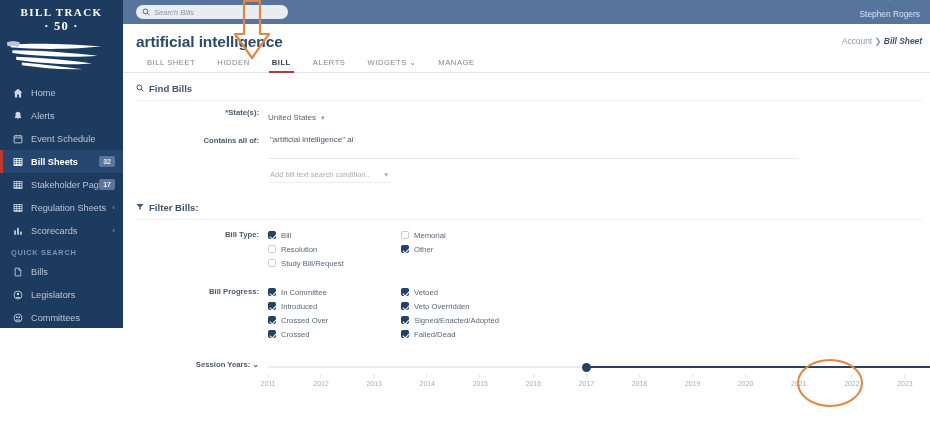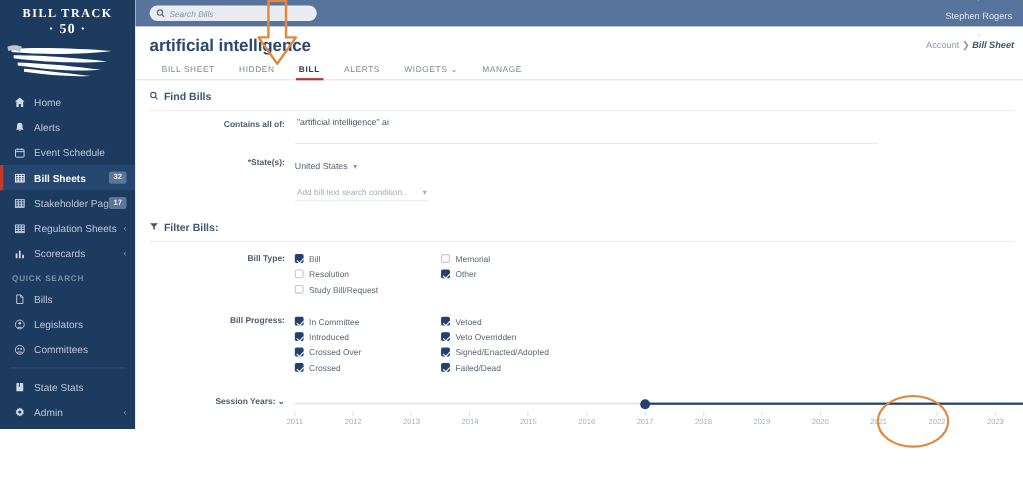--- a/index.html
+++ b/index.html
@@ -6,21 +6,21 @@
   html, body {
     width: 930px; height: 436px;
     overflow: hidden;
     font-family: "Liberation Sans", sans-serif;
     background: #ffffff;
   }
   .app { position: relative; width: 930px; height: 436px; display: flex; }
 
   
   .sidebar {
-    width: 123px; height: 390px;
+    width: 123px; height: 328px;
     background: #1d3a5f;
     flex: 0 0 123px;
     position: relative;
     overflow: hidden;
   }
   .brand { padding: 6px 0 4px; text-align: center; }
   .brand-top {
     color: #ffffff; font-family: "Liberation Serif", serif;
     font-size: 11px; letter-spacing: 1.4px; font-weight: bold;
     line-height: 13px;
@@ -417,33 +417,33 @@
           <svg width="8" height="8" viewBox="0 0 16 16" fill="none" stroke="#3f566f" stroke-width="2">
               <circle cx="6.8" cy="6.8" r="4.8"></circle>
               <path d="M10.4 10.4 L14.5 14.5"></path>
             </svg>
         </span>
         <span>Find Bills</span>
       </div>
       <div class="section-rule"></div>
 
       <div class="frow">
-        <div class="flabel">Contains all of:</div>
-        <div class="fctl">
-          <input class="underline-input ta-tall" type="text" value="&quot;artificial intelligence&quot; ai" style="">
-        </div>
-      </div>
-
-      <div class="frow">
         <div class="flabel">*State(s):</div>
         <div class="fctl">
           <span class="sel-inline">
             <span>United States</span>
             <span class="cv">▾</span>
           </span>
+        </div>
+      </div>
+
+      <div class="frow">
+        <div class="flabel">Contains all of:</div>
+        <div class="fctl">
+          <input class="underline-input ta-tall" type="text" value="&quot;artificial intelligence&quot; ai" style="">
         </div>
       </div>
 
 
       <div class="frow">
         <div class="flabel"></div>
         <div class="fctl">
           <div class="addcond">
             <span>Add bill text search condition..</span>
             <span>▾</span>

